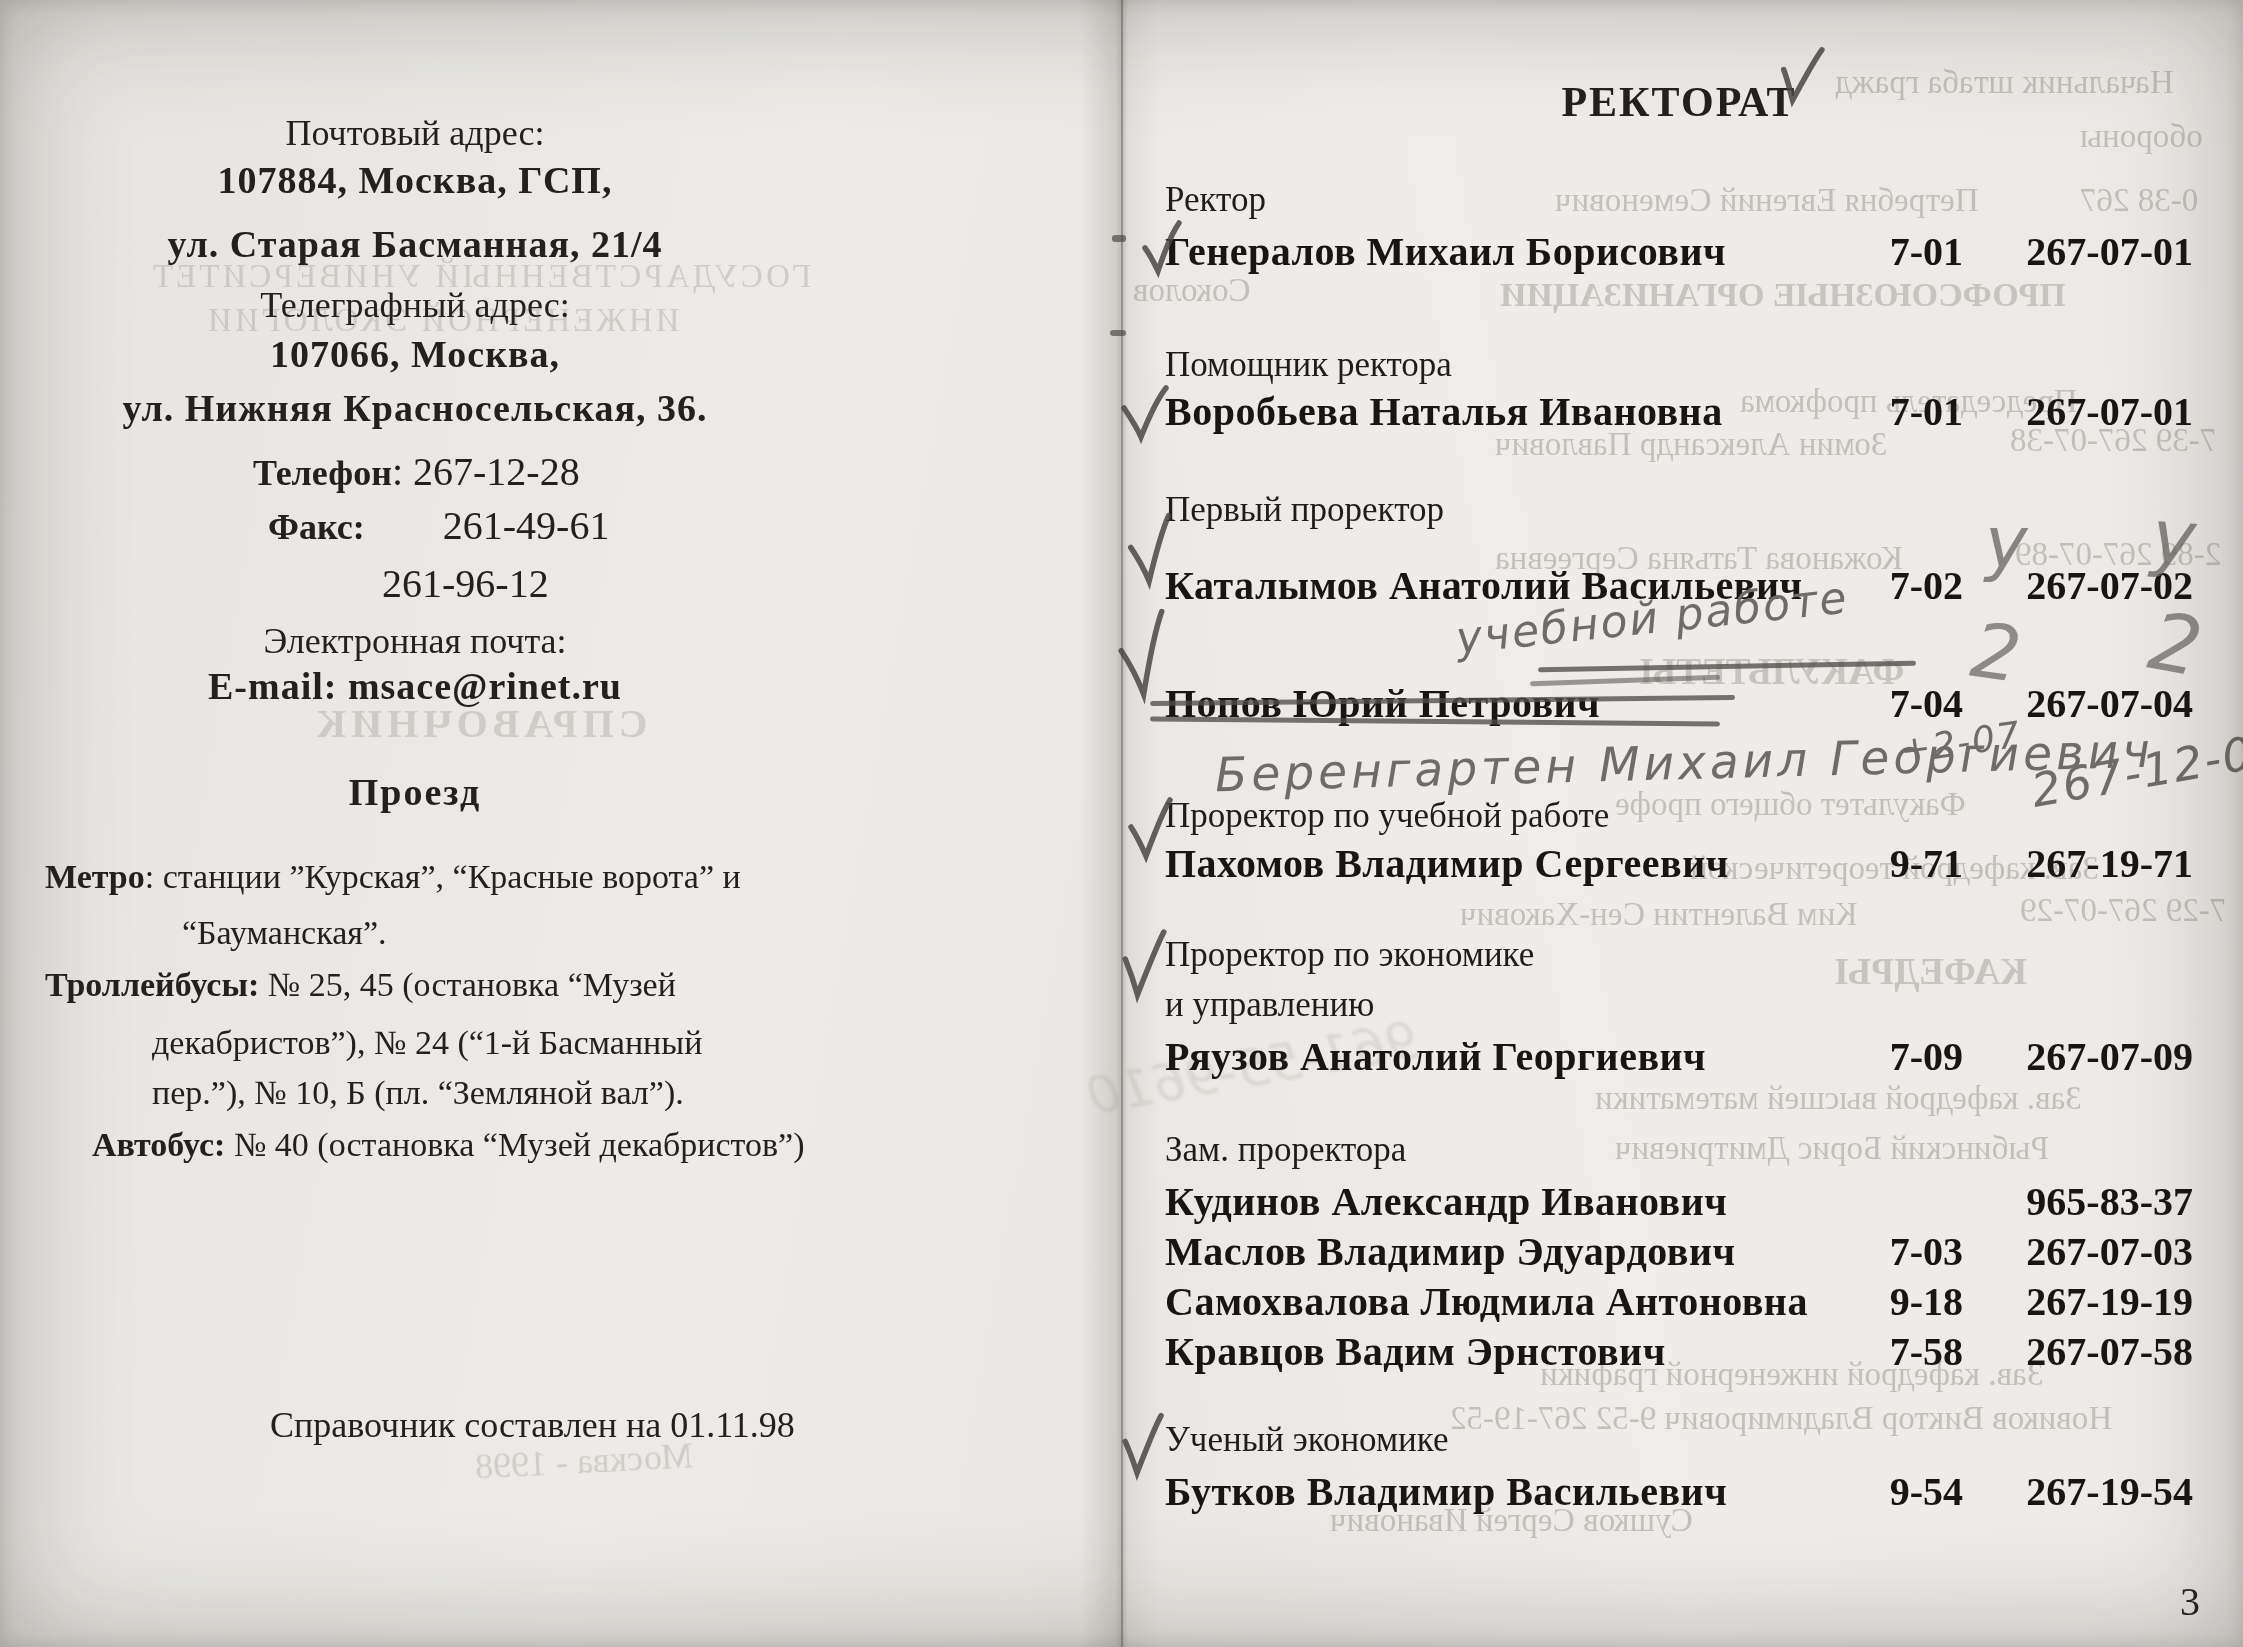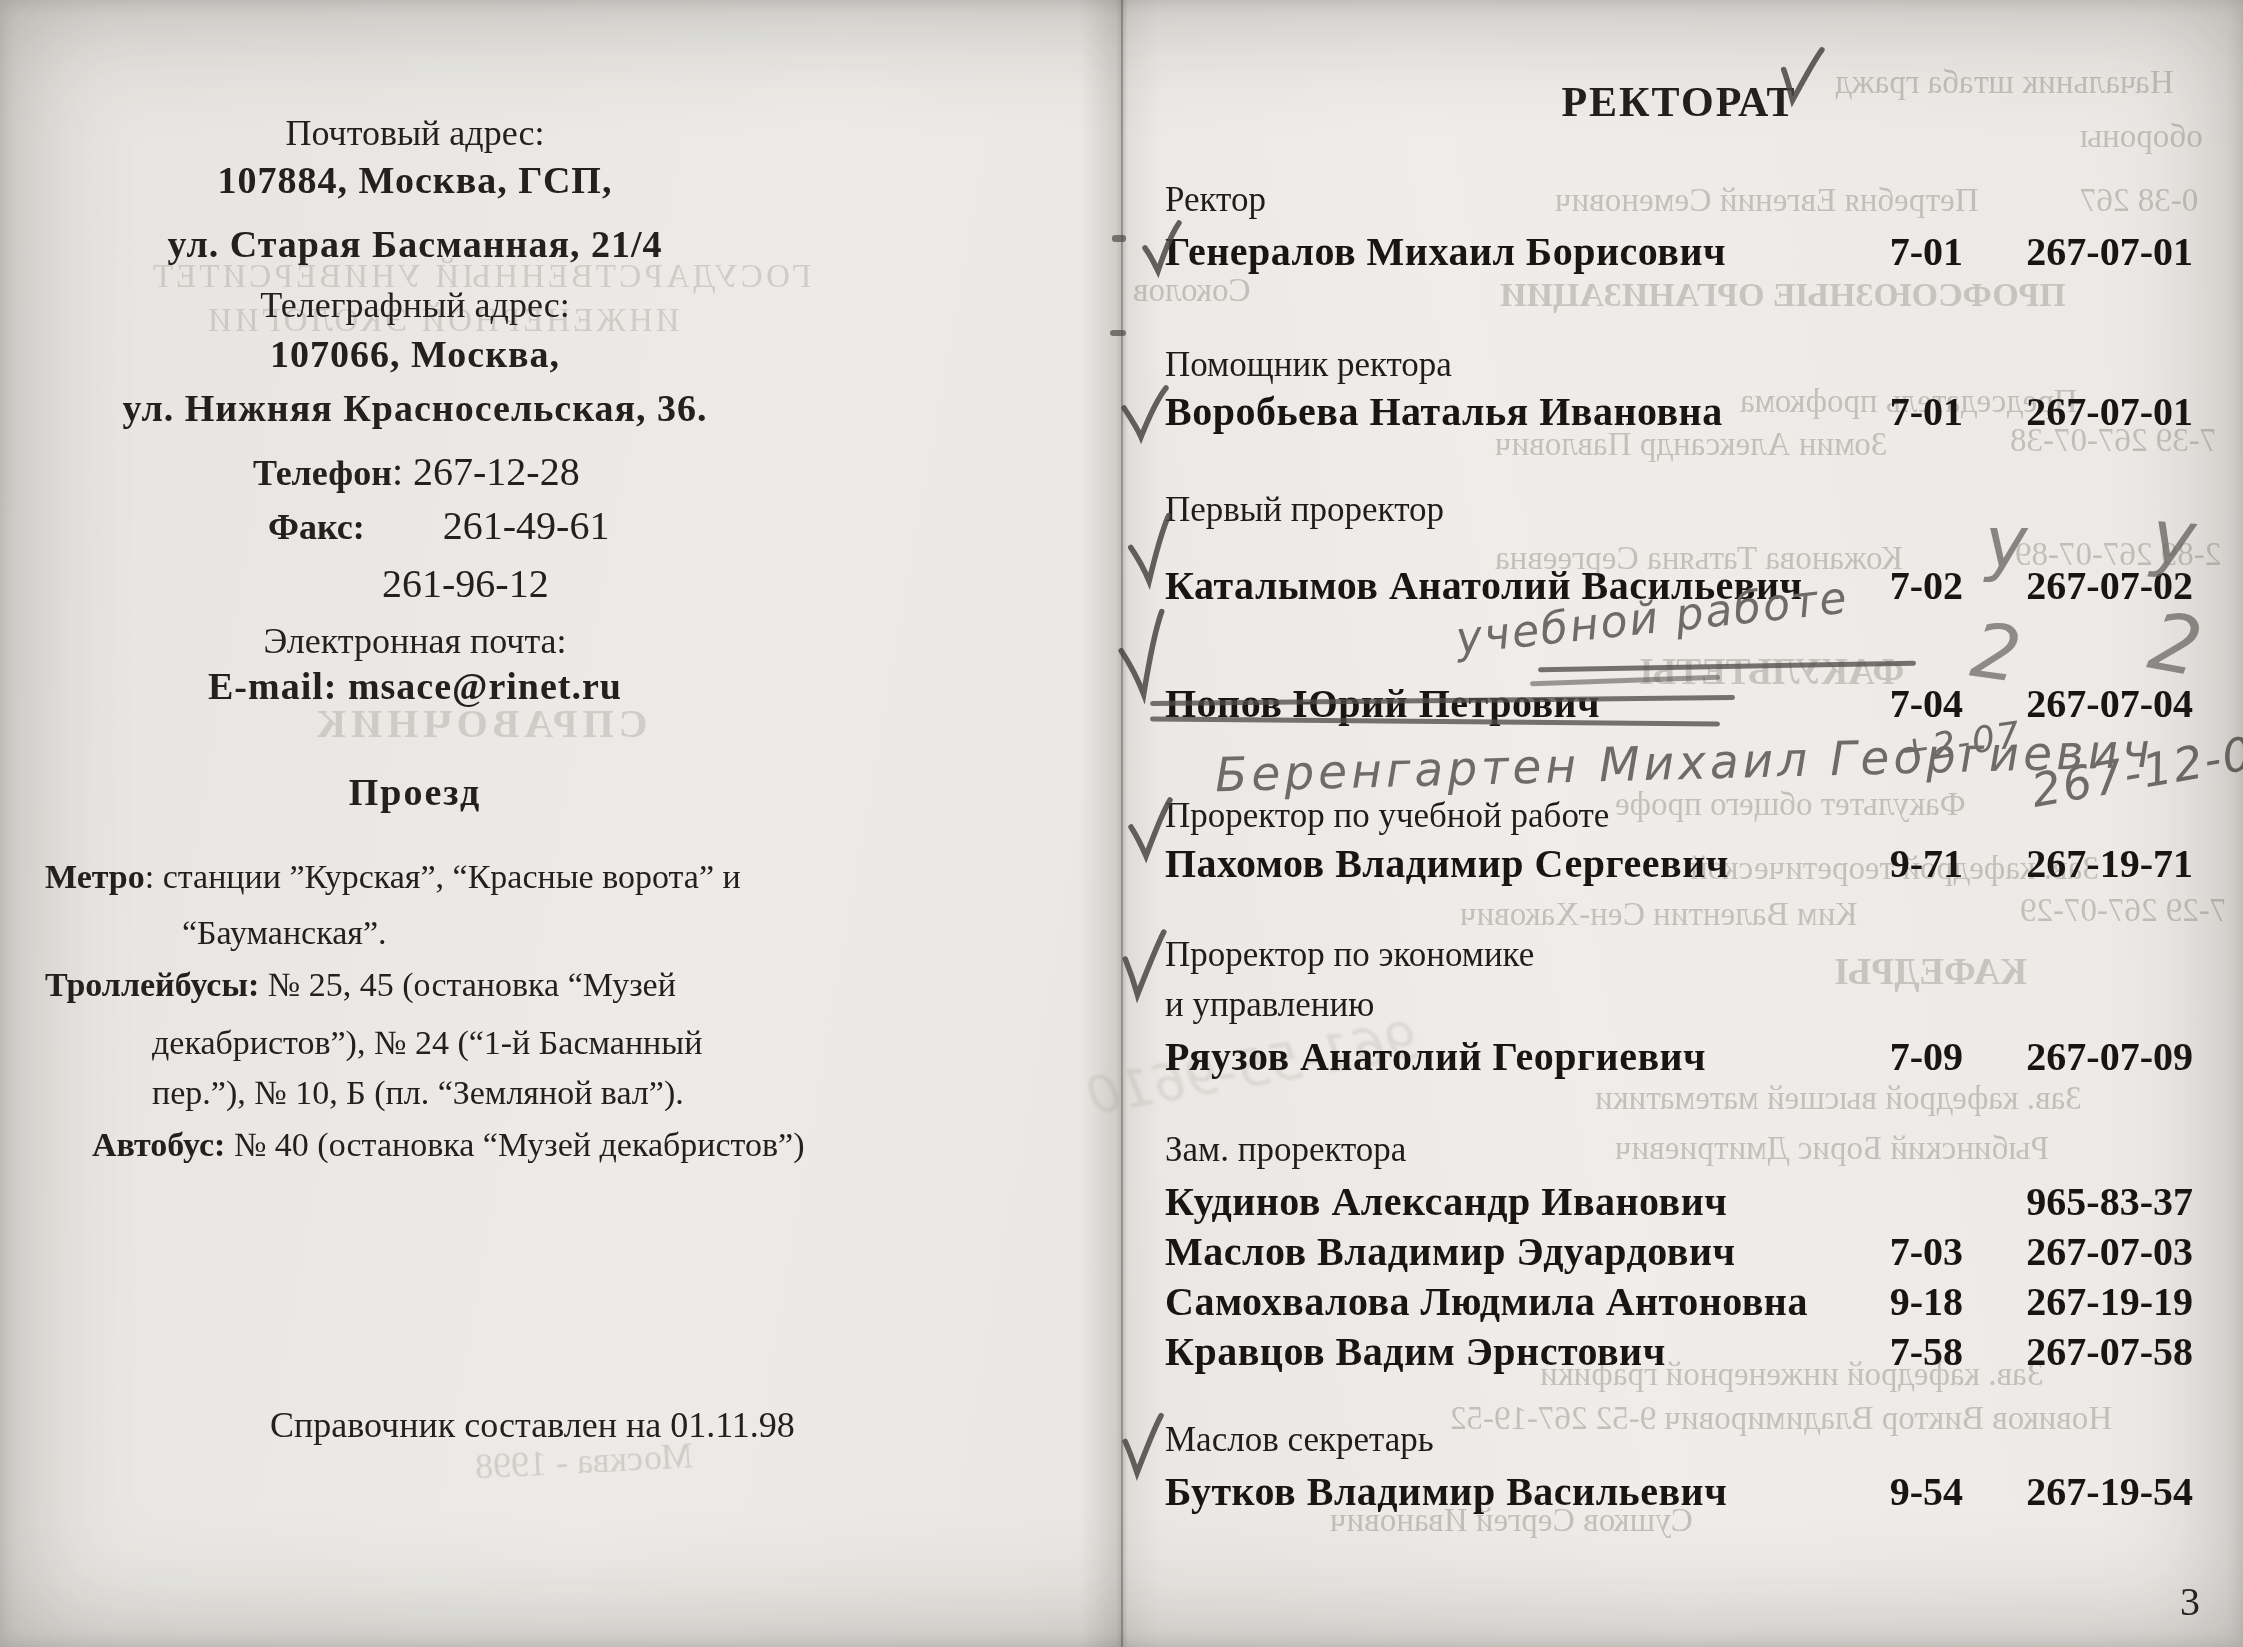--- a/index.html
+++ b/index.html
@@ -201,21 +201,21 @@
     <span class="ext">9-18</span>
     <span class="num">267-19-19</span>
   </div>
   <div class="abs r-row" style="top:1328px;">
     <span class="name">Кравцов Вадим Эрнстович</span>
       <span class="fill"></span>
     <span class="ext">7-58</span>
     <span class="num">267-07-58</span>
   </div>
 
-  <div class="abs r-label" style="top:1420px;">Маслов секретарь</div>
+  <div class="abs r-label" style="top:1420px;">Ученый экономике</div>
   <div class="abs r-row" style="top:1468px;">
     <span class="name">Бутков Владимир Васильевич</span>
       <span class="fill"></span>
     <span class="ext">9-54</span>
     <span class="num">267-19-54</span>
   </div>
 
   <div class="abs pagenum">3</div>
 
   <div class="strike" style="left:1538px; top:664px; width:378px; transform:rotate(-1deg);"></div>

